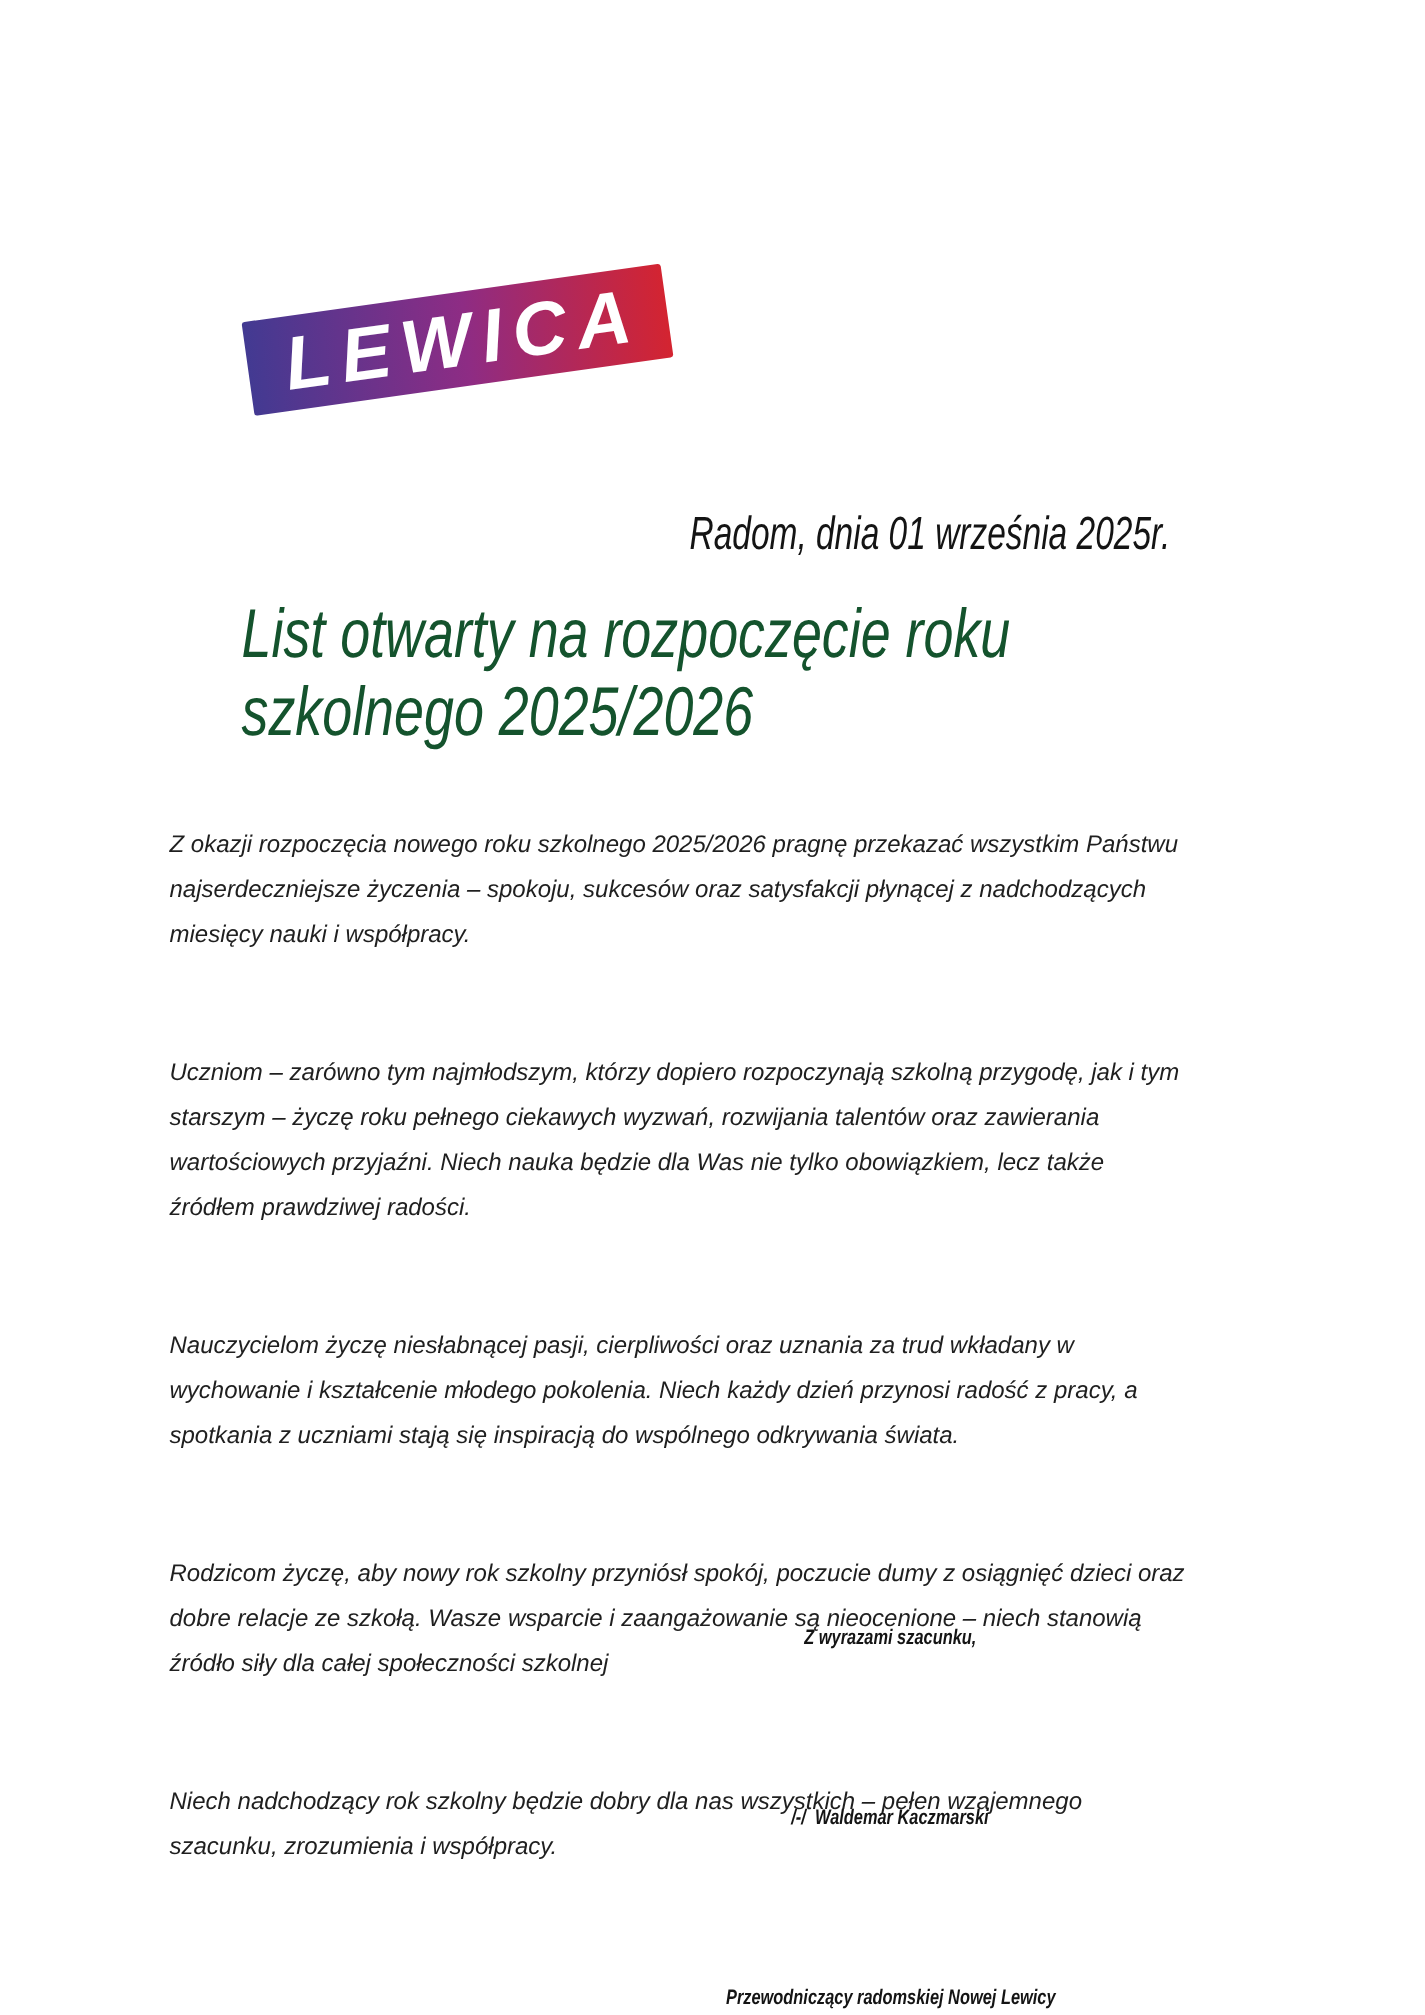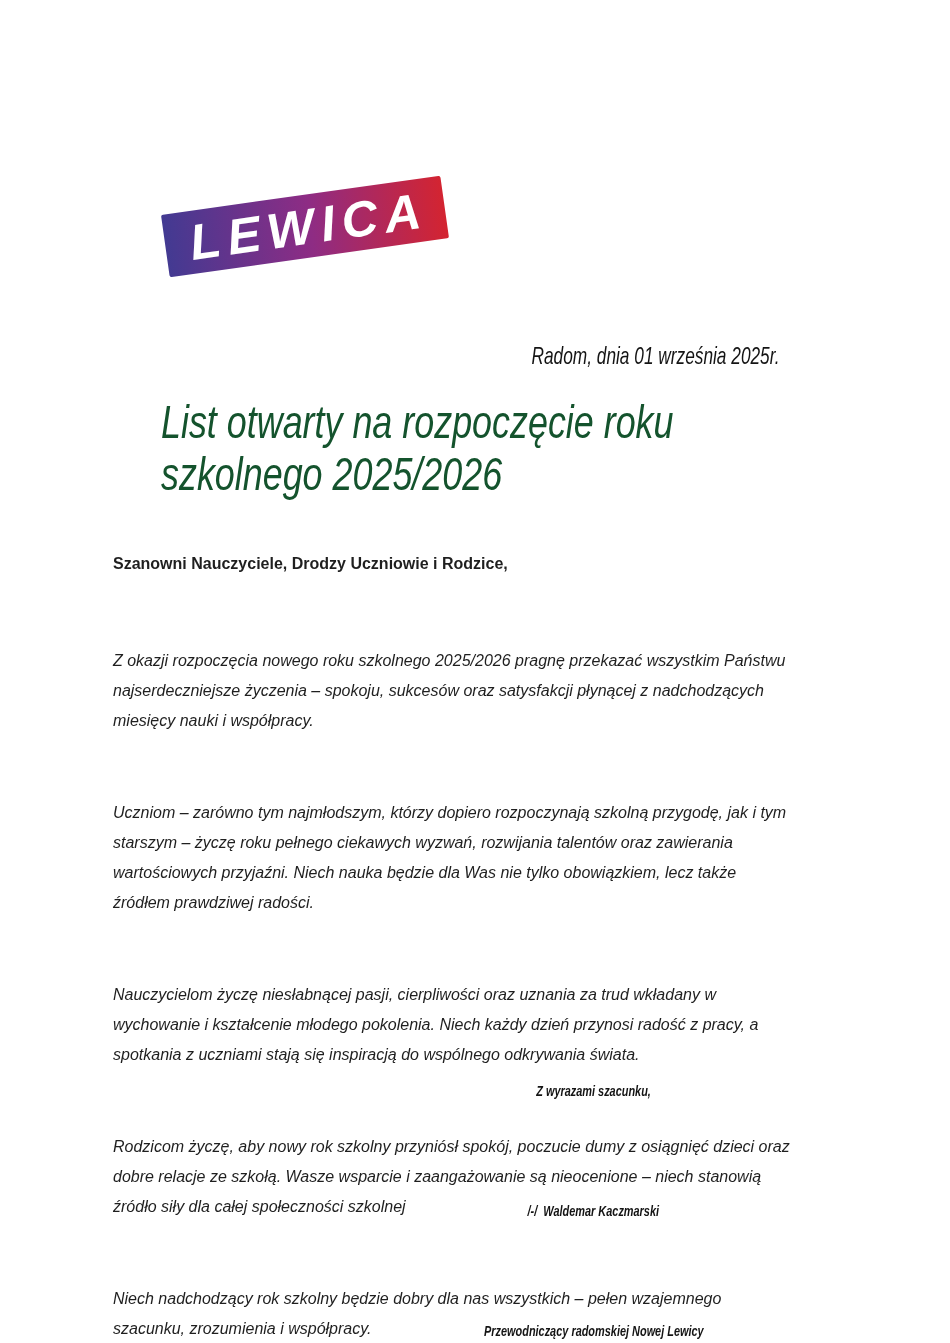--- a/index.html
+++ b/index.html
@@ -41,21 +41,21 @@
     padding-left: 7px; 
     color: #ffffff;
     white-space: pre;
   }
 
   
   .dateline {
     position: absolute;
     top: 306px;
     right: 170px;
-    font-size: 24px;
+    font-size: 31px;
     line-height: 33px;
     font-style: italic;
     color: #141414;
     text-align: right;
     white-space: pre;
   }
   .dateline .condense {
     display: inline-block;
     transform: scaleX(0.72);
     transform-origin: right top;
@@ -134,21 +134,20 @@
   <div class="dateline">
     <span class="condense">Radom, dnia 01 września 2025r.</span>
   </div>
 
   <h1 class="doc-title">
     <span class="condense">List otwarty na rozpoczęcie roku
 szkolnego 2025/2026</span>
   </h1>
 
   <div class="letter-body">
-    <p class="salutation">Szanowni Nauczyciele, Drodzy Uczniowie i Rodzice,</p>
     <p class="paragraph">Z okazji rozpoczęcia nowego roku szkolnego 2025/2026 pragnę przekazać wszystkim Państwu
 najserdeczniejsze życzenia – spokoju, sukcesów oraz satysfakcji płynącej z nadchodzących
 miesięcy nauki i współpracy.</p>
     <p class="paragraph">Uczniom – zarówno tym najmłodszym, którzy dopiero rozpoczynają szkolną przygodę, jak i tym
 starszym – życzę roku pełnego ciekawych wyzwań, rozwijania talentów oraz zawierania
 wartościowych przyjaźni. Niech nauka będzie dla Was nie tylko obowiązkiem, lecz także
 źródłem prawdziwej radości.</p>
     <p class="paragraph">Nauczycielom życzę niesłabnącej pasji, cierpliwości oraz uznania za trud wkładany w
 wychowanie i kształcenie młodego pokolenia. Niech każdy dzień przynosi radość z pracy, a
 spotkania z uczniami stają się inspiracją do wspólnego odkrywania świata.</p>

